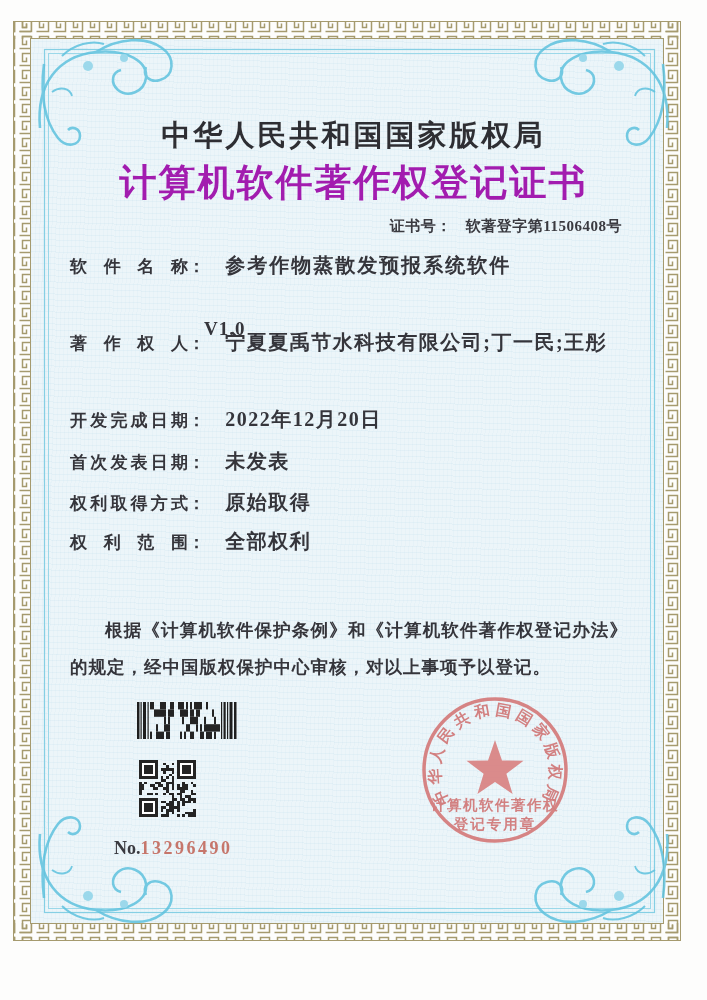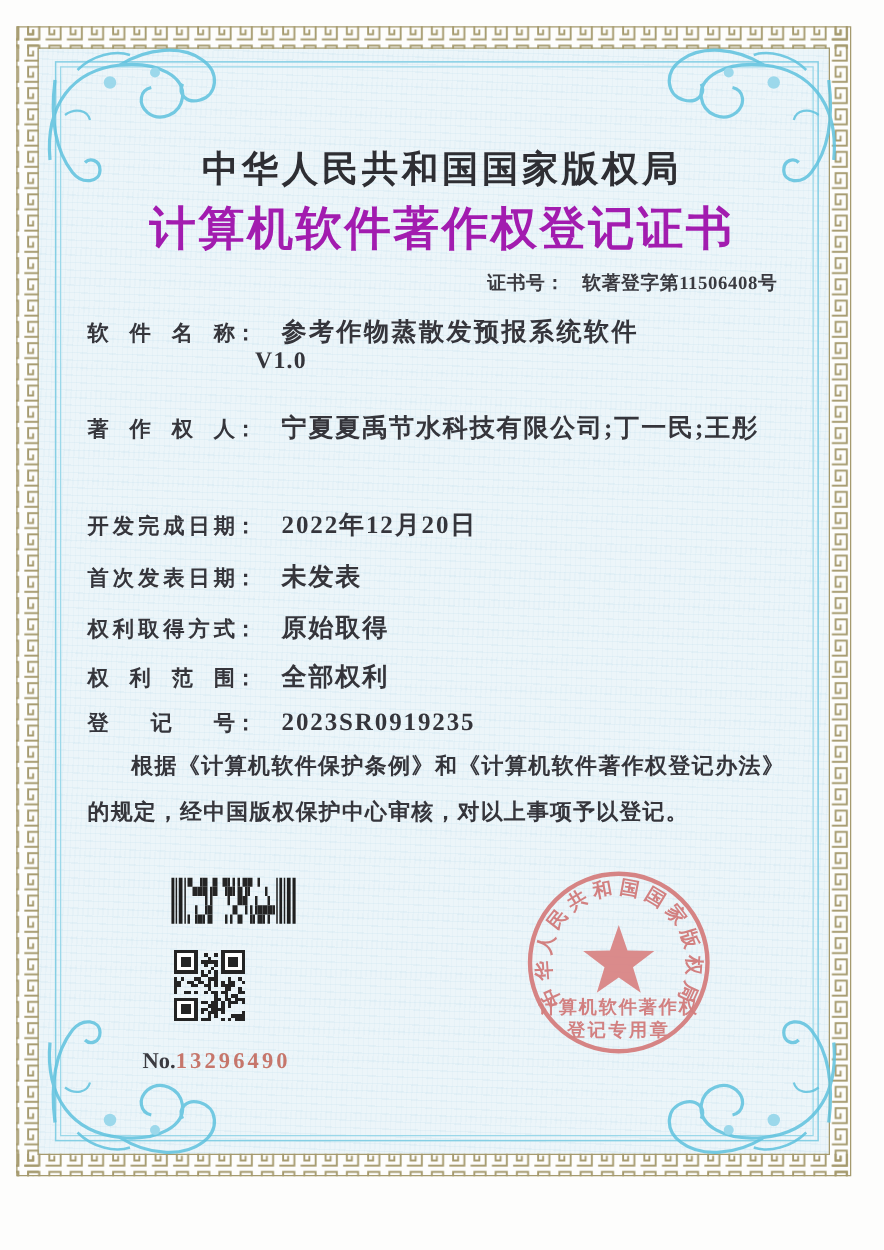--- a/index.html
+++ b/index.html
@@ -19,22 +19,22 @@
   .title1{left:0;top:116px;width:707px;text-align:center;font-size:29px;font-weight:700;
           letter-spacing:3px;color:#2e2e33;}
   .title2{left:0;top:158px;width:707px;text-align:center;font-size:37px;font-weight:700;
           letter-spacing:2px;color:#a21caf;}
   .certline{top:217px;right:85px;font-size:15px;font-weight:600;color:#3a3a40;letter-spacing:.5px;}
   .certline .gap{display:inline-block;width:14px;}
   .row{left:70px;font-size:17px;font-weight:600;color:#35353b;white-space:nowrap;}
   .row .lab{display:inline-block;width:118px;text-align:justify;text-align-last:justify;}
   .row .val{margin-left:16px;font-size:20px;letter-spacing:1.5px;}
   .row .val.big{font-size:20px;letter-spacing:2px;}
-  .val2{left:204px;font-size:19px;font-weight:600;letter-spacing:1px;color:#35353b;}
-  .statement{left:70px;top:594px;width:558px;font-size:17.5px;line-height:37px;
+  .val2{left:204px;font-size:19px;font-weight:600;letter-spacing:1px;color:#35353b;margin-top:40px;}
+  .statement{left:70px;top:612px;width:558px;font-size:17.5px;line-height:37px;
              font-weight:600;color:#35353b;text-indent:2em;text-align:justify;letter-spacing:1px;}
   .serial{left:114px;top:838px;font-size:18px;font-weight:600;color:#3a3a40;}
   .serial .num{color:#c6766b;letter-spacing:2.5px;font-weight:600;}
   .issue-date{left:419px;top:837px;font-size:18px;font-weight:700;color:#2f2f34;letter-spacing:1px;}
   .barcode-wrap{left:137px;top:702px;}
   .qr-wrap{left:139px;top:760px;}
   .seal-wrap{left:417px;top:692px;opacity:.9;}
 </style>
 </head>
 <body>
@@ -112,24 +112,20 @@
   <div class="abs row" style="top:528px">
     <span class="lab">权利范围</span><span>：</span>
     <span class="val">全部权利</span>
   </div>
 
   <div class="abs row" style="top:489px">
     <span class="lab">权利取得方式</span><span>：</span>
     <span class="val">原始取得</span>
   </div>
 
-  <div class="abs row" style="top:567px">
-    <span class="lab">登记号</span><span>：</span>
-    <span class="val">2023SR0919235</span>
-  </div>
 
   <div class="abs statement">根据《计算机软件保护条例》和《计算机软件著作权登记办法》的规定，经中国版权保护中心审核，对以上事项予以登记。</div>
 
   <div class="abs barcode-wrap">
     <svg id="barcode" width="100" height="38" viewBox="0 0 100 38">
         <rect x="0" y="0" width="2.5" height="37" fill="#1e1e1e"></rect>
         <rect x="3.5" y="0" width="1.2" height="37" fill="#1e1e1e"></rect>
         <rect x="6" y="0" width="3" height="37" fill="#1e1e1e"></rect>
         <rect x="10.5" y="0" width="1.2" height="37" fill="#1e1e1e"></rect>
         <rect x="84" y="0" width="1.2" height="37" fill="#1e1e1e"></rect>

